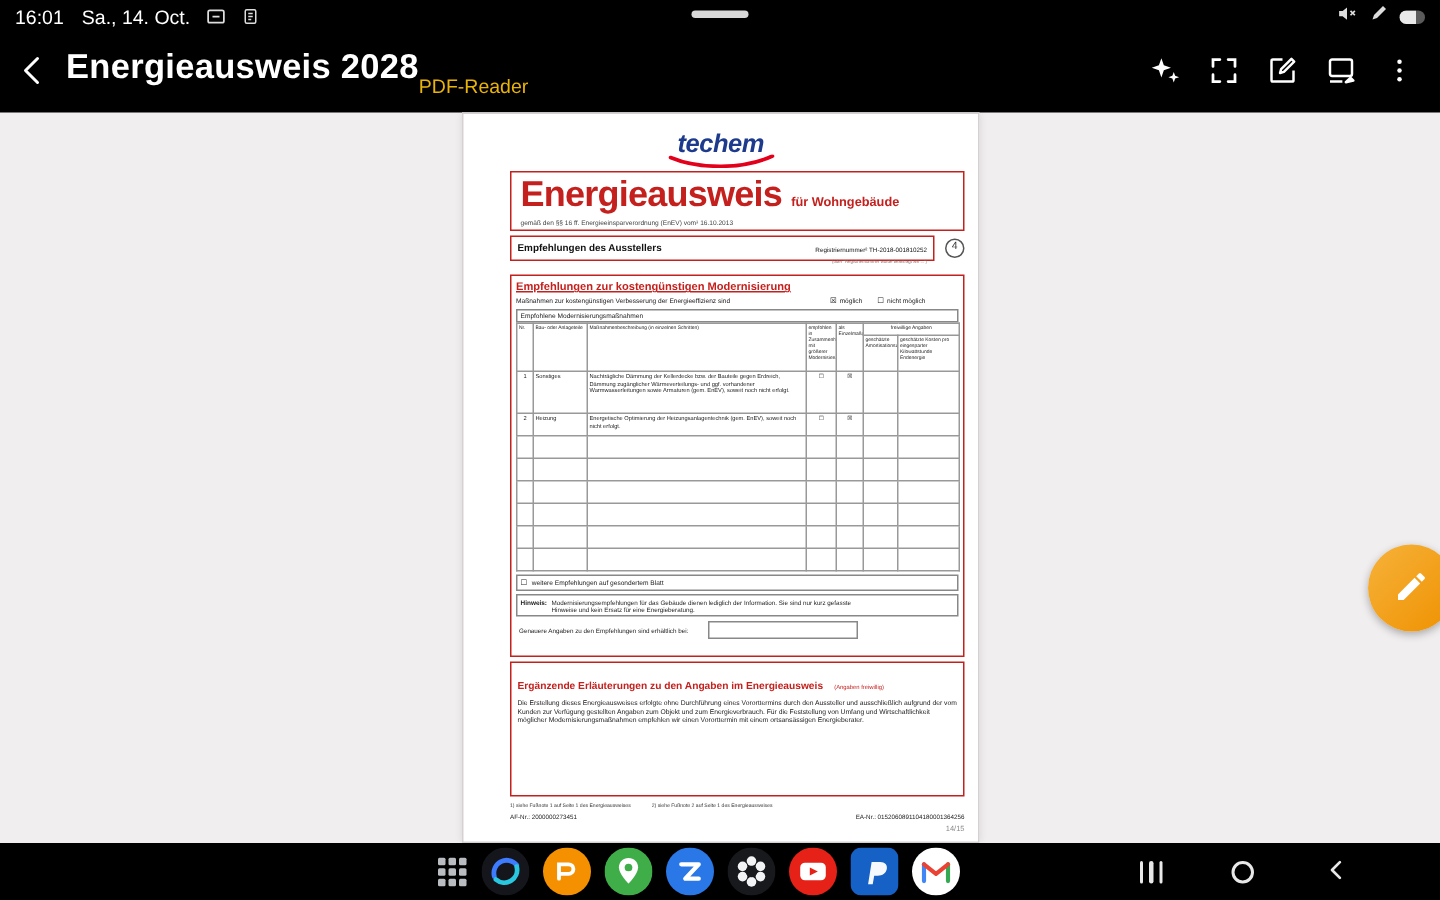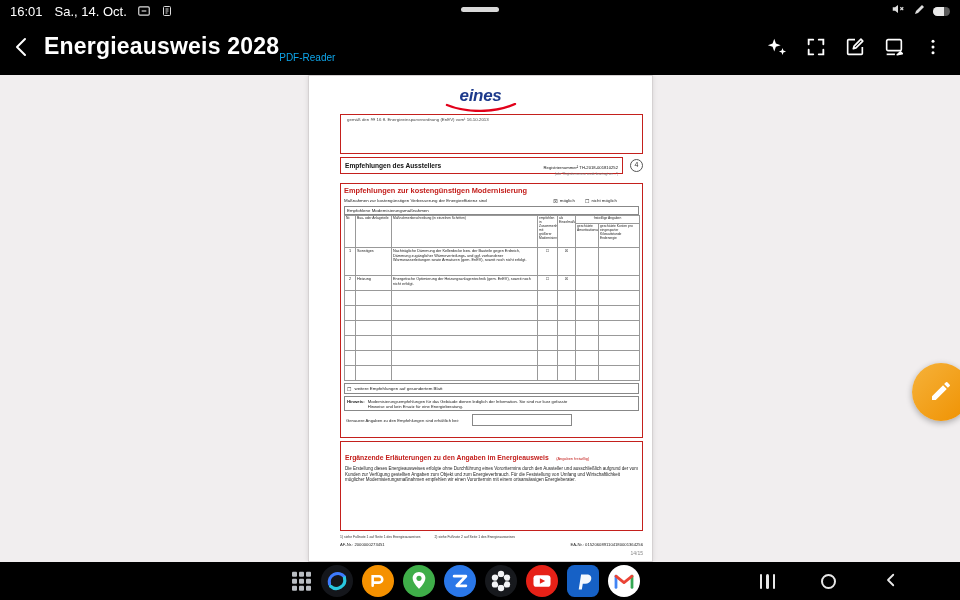--- a/index.html
+++ b/index.html
@@ -19,21 +19,21 @@
   .sb-right { margin-left:auto; display:flex; align-items:center; gap:8px; }
   .battery { width:17px; height:9px; border-radius:5px; background:#5b5b5b; position:relative; overflow:hidden; }
   .battery-level { position:absolute; left:0; top:0; bottom:0; width:64%; background:#e9e9e9; }
 
   
   .app-header { position:absolute; top:22px; left:0; right:0; height:53px; background:#000; color:#fff;
     display:flex; align-items:center; }
   .hdr-back { width:44px; height:53px; display:flex; align-items:center; justify-content:center; }
   .hdr-titles { display:flex; flex-direction:row; justify-content:center; }
   .hdr-title { font-size:23px; font-weight:bold; line-height:1.1; letter-spacing:.2px; }
-  .hdr-sub { font-size:10px; margin-top:18px; color:#0ea5e9; }
+  .hdr-sub { font-size:13px; margin-top:18px; color:#eab308; }
   .hdr-actions { margin-left:auto; display:flex; align-items:center; gap:13px; padding-right:14px; }
   .hdr-actions button { width:26px; height:30px; display:flex; align-items:center; justify-content:center; }
 
   
   .content { position:absolute; top:75px; left:0; right:0; height:487px; background:#f1eeef; }
   .pdf-page { position:absolute; left:308px; top:0; width:345px; height:487px; background:#fff;
     border:1px solid #d5d1d2; box-shadow:0 0 5px rgba(0,0,0,.10); }
   .pdf-page, .pdf-page * { line-height:1.2; }
 
   .logo { position:absolute; top:10px; left:0; right:0; display:flex; flex-direction:column; align-items:center; }
@@ -52,21 +52,21 @@
     justify-content:space-between; padding:0 4px; }
   .aussteller-heading { font-size:6.6px; font-weight:bold; color:#111; }
   .register-block { text-align:right; }
   .register-line { font-size:4.2px; color:#111; }
   .register-note { font-size:2.9px; color:#777; }
   .page-badge { width:13px; height:13px; border:1px solid #555; border-radius:50%; margin-left:7px;
     display:flex; align-items:center; justify-content:center; font-size:7px; color:#333; flex:none; }
 
   .modern-box { position:absolute; top:107px; left:31px; width:303px; height:255px;
     border:1.2px solid #c4201d; padding:2px 3px; }
-  .modern-heading { font-size:7.4px; font-weight:bold; color:#c4201d; margin:1px 0 2px; }
+  .modern-heading { font-size:7.4px; font-weight:bold; color:#c4201d; margin:1px 0 2px;text-decoration:underline; }
   .possible-line { display:flex; align-items:center; font-size:4.4px; color:#222; margin-bottom:2px; }
   .chk-pair { display:flex; align-items:center; gap:2px; }
   .chk-pair.first { margin-left:auto; }
   .chk-pair.second { margin-left:10px; margin-right:22px; }
   .chk-glyph { font-size:5px; }
   .table-label { border:.5px solid #888; font-size:4.4px; color:#222; padding:1px 2px; }
   .mtable { width:100%; border-collapse:collapse; table-layout:fixed; }
   .mtable th, .mtable td { border:.5px solid #999; padding:1px; vertical-align:top;
     font-size:3.3px; font-weight:normal; text-align:left; color:#222; overflow:hidden; }
   .mtable .h-top th { height:8px; }
@@ -208,27 +208,31 @@
             </svg>
         </span>
       </button>
     </div>
   </div>
 
   <div class="content">
     <div class="pdf-page">
 
       <div class="logo">
-        <span class="logo-text">eines</span>
+        <span class="logo-text">techem</span>
         <svg class="logo-swoosh" width="74" height="9" viewBox="0 0 74 9">
             <path d="M3 2 C 22 10, 52 10, 71 1" stroke="#e2001a" stroke-width="2.4" fill="none" stroke-linecap="round"></path>
           </svg>
       </div>
 
       <div class="title-box">
+        <div class="doc-title-row">
+          <span class="doc-title">Energieausweis</span>
+          <span class="doc-title-suffix">für Wohngebäude</span>
+        </div>
         <div class="doc-title-note">gemäß den §§ 16 ff. Energieeinsparverordnung (EnEV) vom¹ 16.10.2013</div>
       </div>
 
       <div class="aussteller-row">
         <div class="aussteller-box">
           <span class="aussteller-heading">Empfehlungen des Ausstellers</span>
           <span class="register-block">
             <span class="register-line">
               <span>Registriernummer²</span>
               <span>TH-2018-001810252</span>

